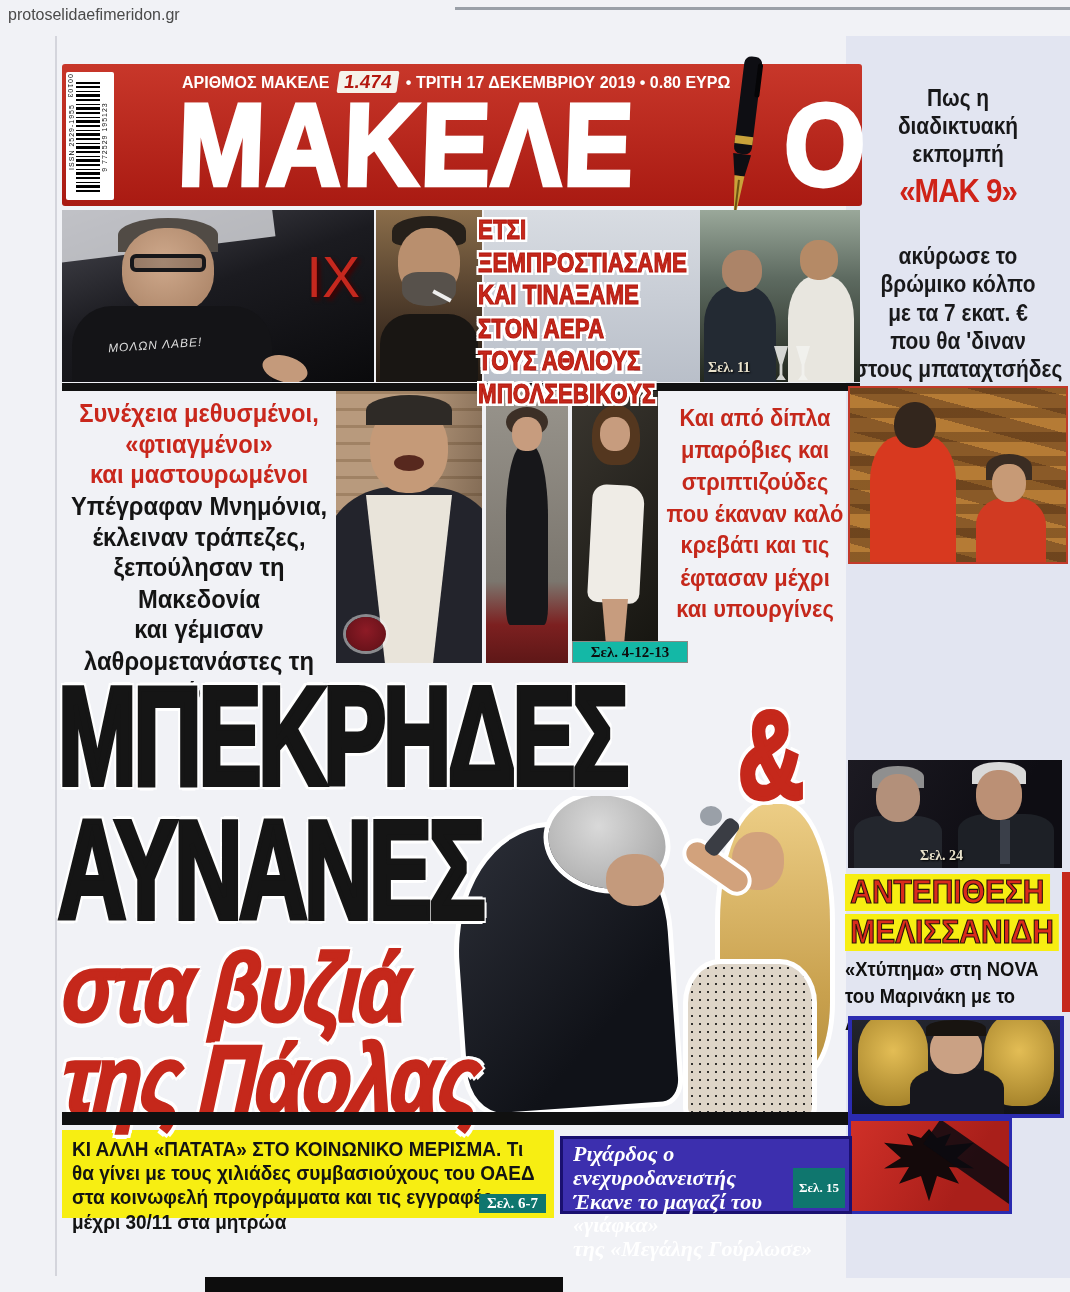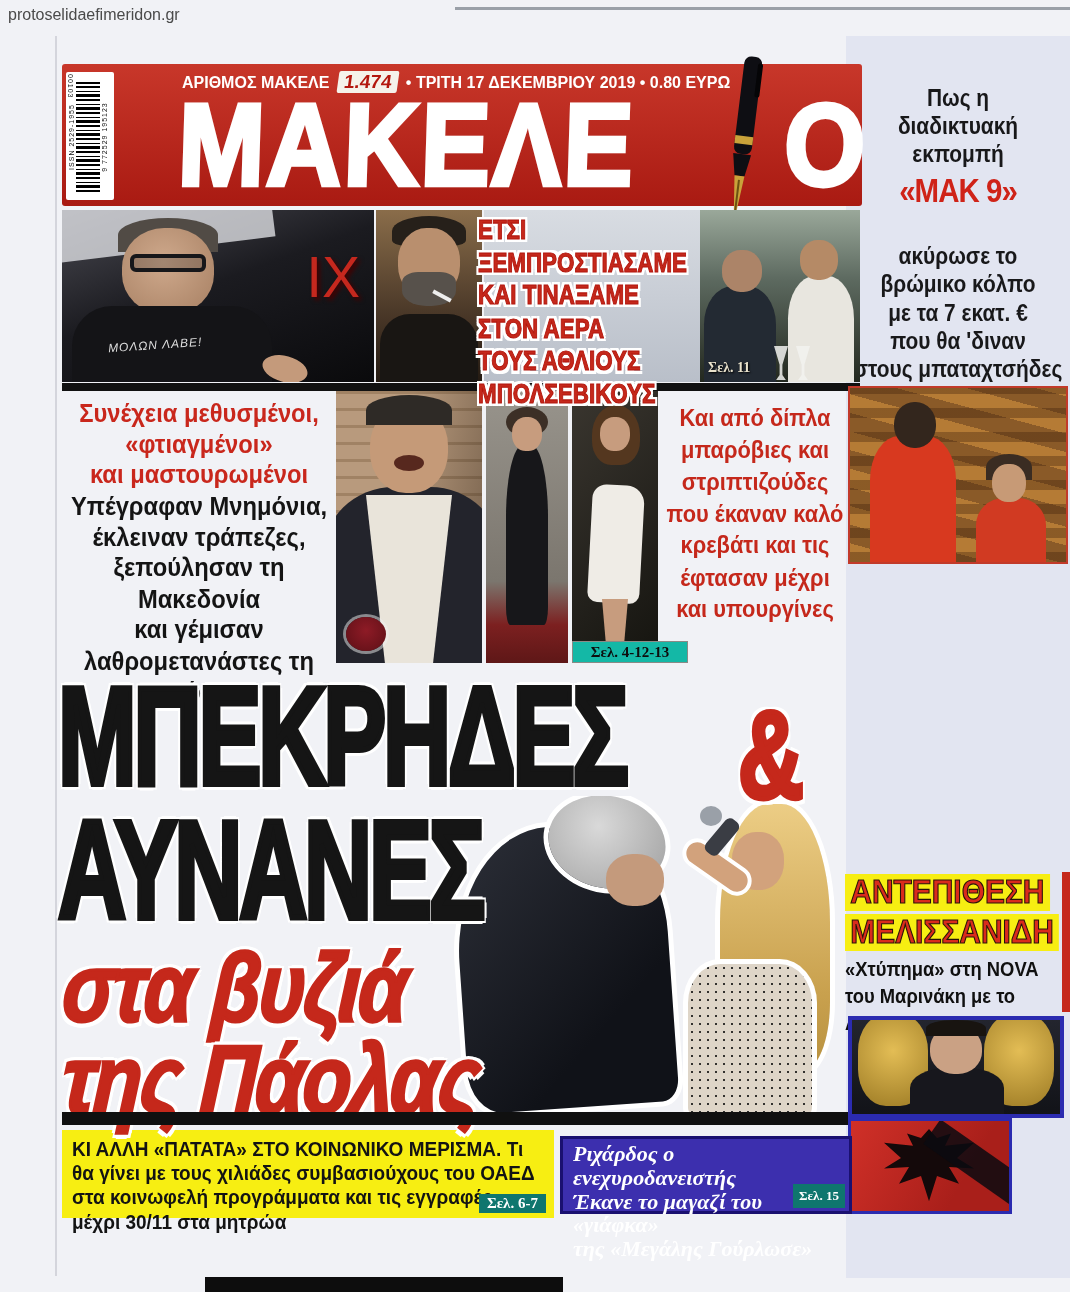--- a/index.html
+++ b/index.html
@@ -203,21 +203,21 @@
   .ph-flag .sleeve { position:absolute; left:70px; top:30px; width:120px; height:30px; background:rgba(10,10,16,.85); transform:rotate(35deg); }
 
   
   .ybox { left:62px; top:1130px; width:492px; height:88px; background:#f7ee12; padding:7px 10px; }
   .ybox .txt { font-weight:bold; color:#131313; font-size:20px; line-height:1.16;
     transform:scale(.95,1.05); transform-origin:left top; width:496px; }
   .pageref { position:absolute; background:#0f766e; color:#fff; font:bold 15px "Liberation Serif", serif; padding:1px 8px; }
   .ref67 { right:8px; bottom:5px; }
   .bbox { left:560px; top:1136px; width:292px; height:78px; background:#3c2fae; border:3px solid #1a1070; padding:3px 10px;
     font-family:"Liberation Serif", serif; font-weight:bold; font-style:italic; color:#fff; font-size:22px; line-height:1.08; }
-  .ref15 { right:4px; bottom:3px; font-size:13px; padding:4px 6px;text-align:center; }
+  .ref15 { right:4px; bottom:3px; font-size:13px; padding:12px 6px;text-align:center; }
   .bottom-strip { left:205px; top:1277px; width:358px; height:15px; background:#0d0d0d; }
 </style>
 </head>
 <body>
 
 <div class="page">
 
   <div class="abs right-bg"></div>
   <div class="abs scanline-top"></div>
   <div class="abs scanline-left"></div>
@@ -356,20 +356,30 @@
     <div class="michead"></div>
     <div class="dress"></div>
   </div>
   <div class="h-big h-line1">ΜΠΕΚΡΗΔΕΣ</div>
   <div class="abs h-amp">&amp;</div>
   <div class="h-big h-line2">ΑΥΝΑΝΕΣ</div>
   <div class="h-red h-line3">στα βυζιά</div>
   <div class="h-red h-line4">της Πάολας</div>
   <div class="abs rule2"></div>
 
+  <div class="photo ph-twomen">
+    <div class="b1"></div>
+    <div class="hr1"></div>
+    <div class="h1"></div>
+    <div class="b2"></div>
+    <div class="hr2"></div>
+    <div class="h2"></div>
+    <div class="tie"></div>
+    <div class="cap" style="left:72px; bottom:4px;">Σελ. 24</div>
+  </div>
   <div class="abs red-edge"></div>
   <div class="aek-word aek-w1"><span>ΑΝΤΕΠΙΘΕΣΗ</span></div>
   <div class="aek-word aek-w2"><span>ΜΕΛΙΣΣΑΝΙΔΗ</span></div>
   <div class="abs aek-sub prel">«Χτύπημα» στη NOVA
 του Μαρινάκη με το ΑΕΚ TV</div>
   <div class="photo ph-rich">
     <div class="gold1"></div>
     <div class="gold2"></div>
     <div class="body"></div>
     <div class="head"></div>

